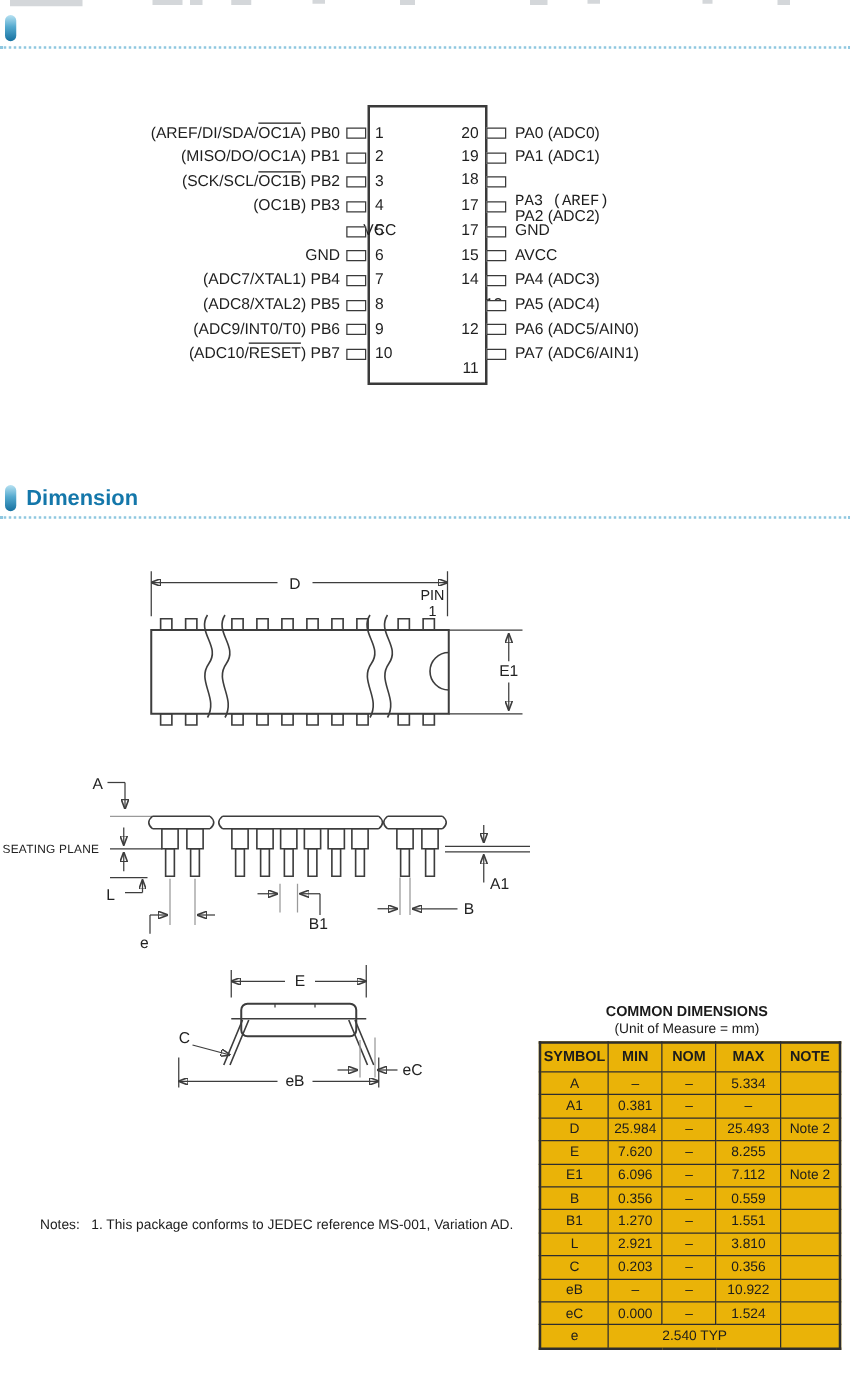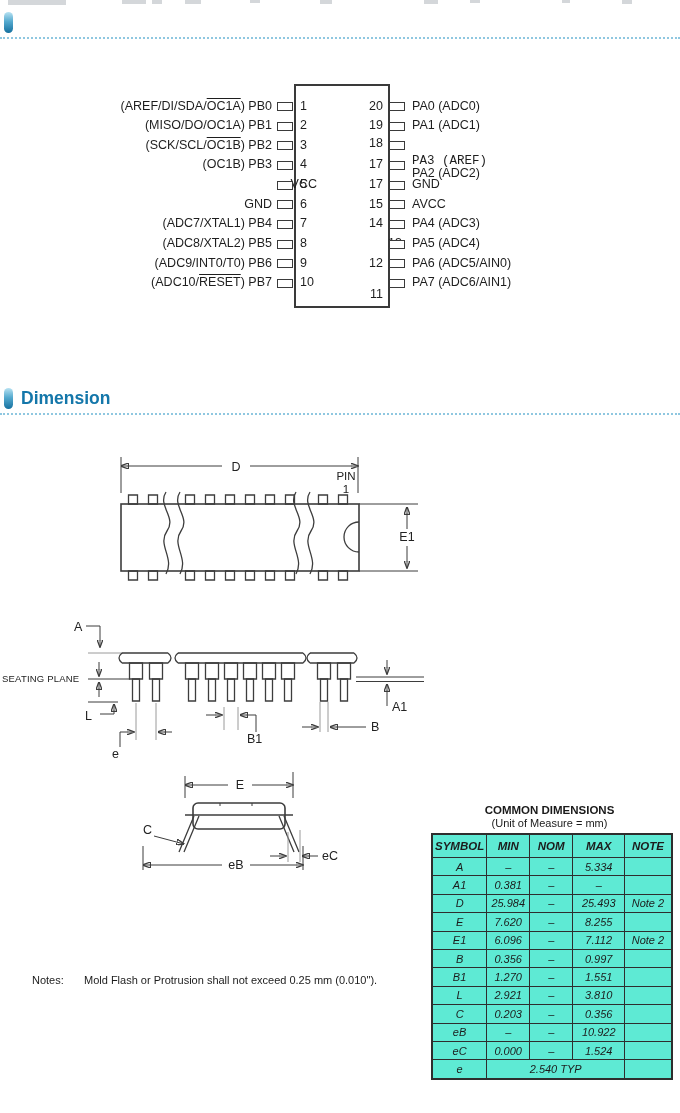--- a/index.html
+++ b/index.html
@@ -37,21 +37,21 @@
   svg text{font-family:"Liberation Sans","DejaVu Sans",sans-serif;fill:#222;stroke:none;}
   .t12{font-size:12.5px;}
   .t11{font-size:11.5px;}
   .t9{font-size:9.5px;letter-spacing:.2px;}
 
   
   #tbl-title{position:absolute;left:431px;top:804px;width:237px;text-align:center;
              font-size:11.5px;font-weight:bold;color:#1a1a1a;}
   #tbl-subtitle{position:absolute;left:431px;top:817px;width:237px;text-align:center;
              font-size:11px;color:#1a1a1a;}
-  #dim-table{position:absolute;left:431px;top:833px;border-collapse:collapse;border:2px solid #2e2e2e;background:#5eead4;font-style:italic;}
+  #dim-table{position:absolute;left:431px;top:833px;border-collapse:collapse;border:2px solid #2e2e2e;background:#eab308;}
   #dim-table th,#dim-table td{border:1px solid #2e2e2e;text-align:center;padding:0 2px;color:#1c1c1c;font-size:11px;}
   #dim-table th{height:22px;font-size:11.5px;}
   #dim-table td{height:17.4px;}
 
   
   #notes{position:absolute;left:32px;top:974px;width:440px;font-size:11px;line-height:13px;color:#1c1c1c;}
   #notes .lbl{position:absolute;left:0;top:0;}
   #notes .note-line{margin-left:41px;white-space:nowrap;}
   #notes .note-line.indent{margin-left:52px;}
 </style>
@@ -313,21 +313,21 @@
           <td>E1</td>
           <td>6.096</td>
           <td>–</td>
           <td>7.112</td>
           <td>Note 2</td>
         </tr>
         <tr>
           <td>B</td>
           <td>0.356</td>
           <td>–</td>
-          <td>0.997</td>
+          <td>0.559</td>
           <td></td>
         </tr>
         <tr>
           <td>B1</td>
           <td>1.270</td>
           <td>–</td>
           <td>1.551</td>
           <td></td>
         </tr>
         <tr>
@@ -362,17 +362,17 @@
           <td>e</td>
           <td colspan="3">2.540 TYP</td>
           <td></td>
         </tr>
       </tbody>
   </table>
 
   <div id="notes">
     <span class="lbl">Notes:</span>
     <div id="note-lines">
-        <div class="note-line indent">Mold Flash or Protrusion shall not exceed 0.25 mm (0.010").</div>
+        <div class="note-line">1. This package conforms to JEDEC reference MS-001, Variation AD.</div>
       </div>
   </div>
 
 </div>
 
 </body></html>

